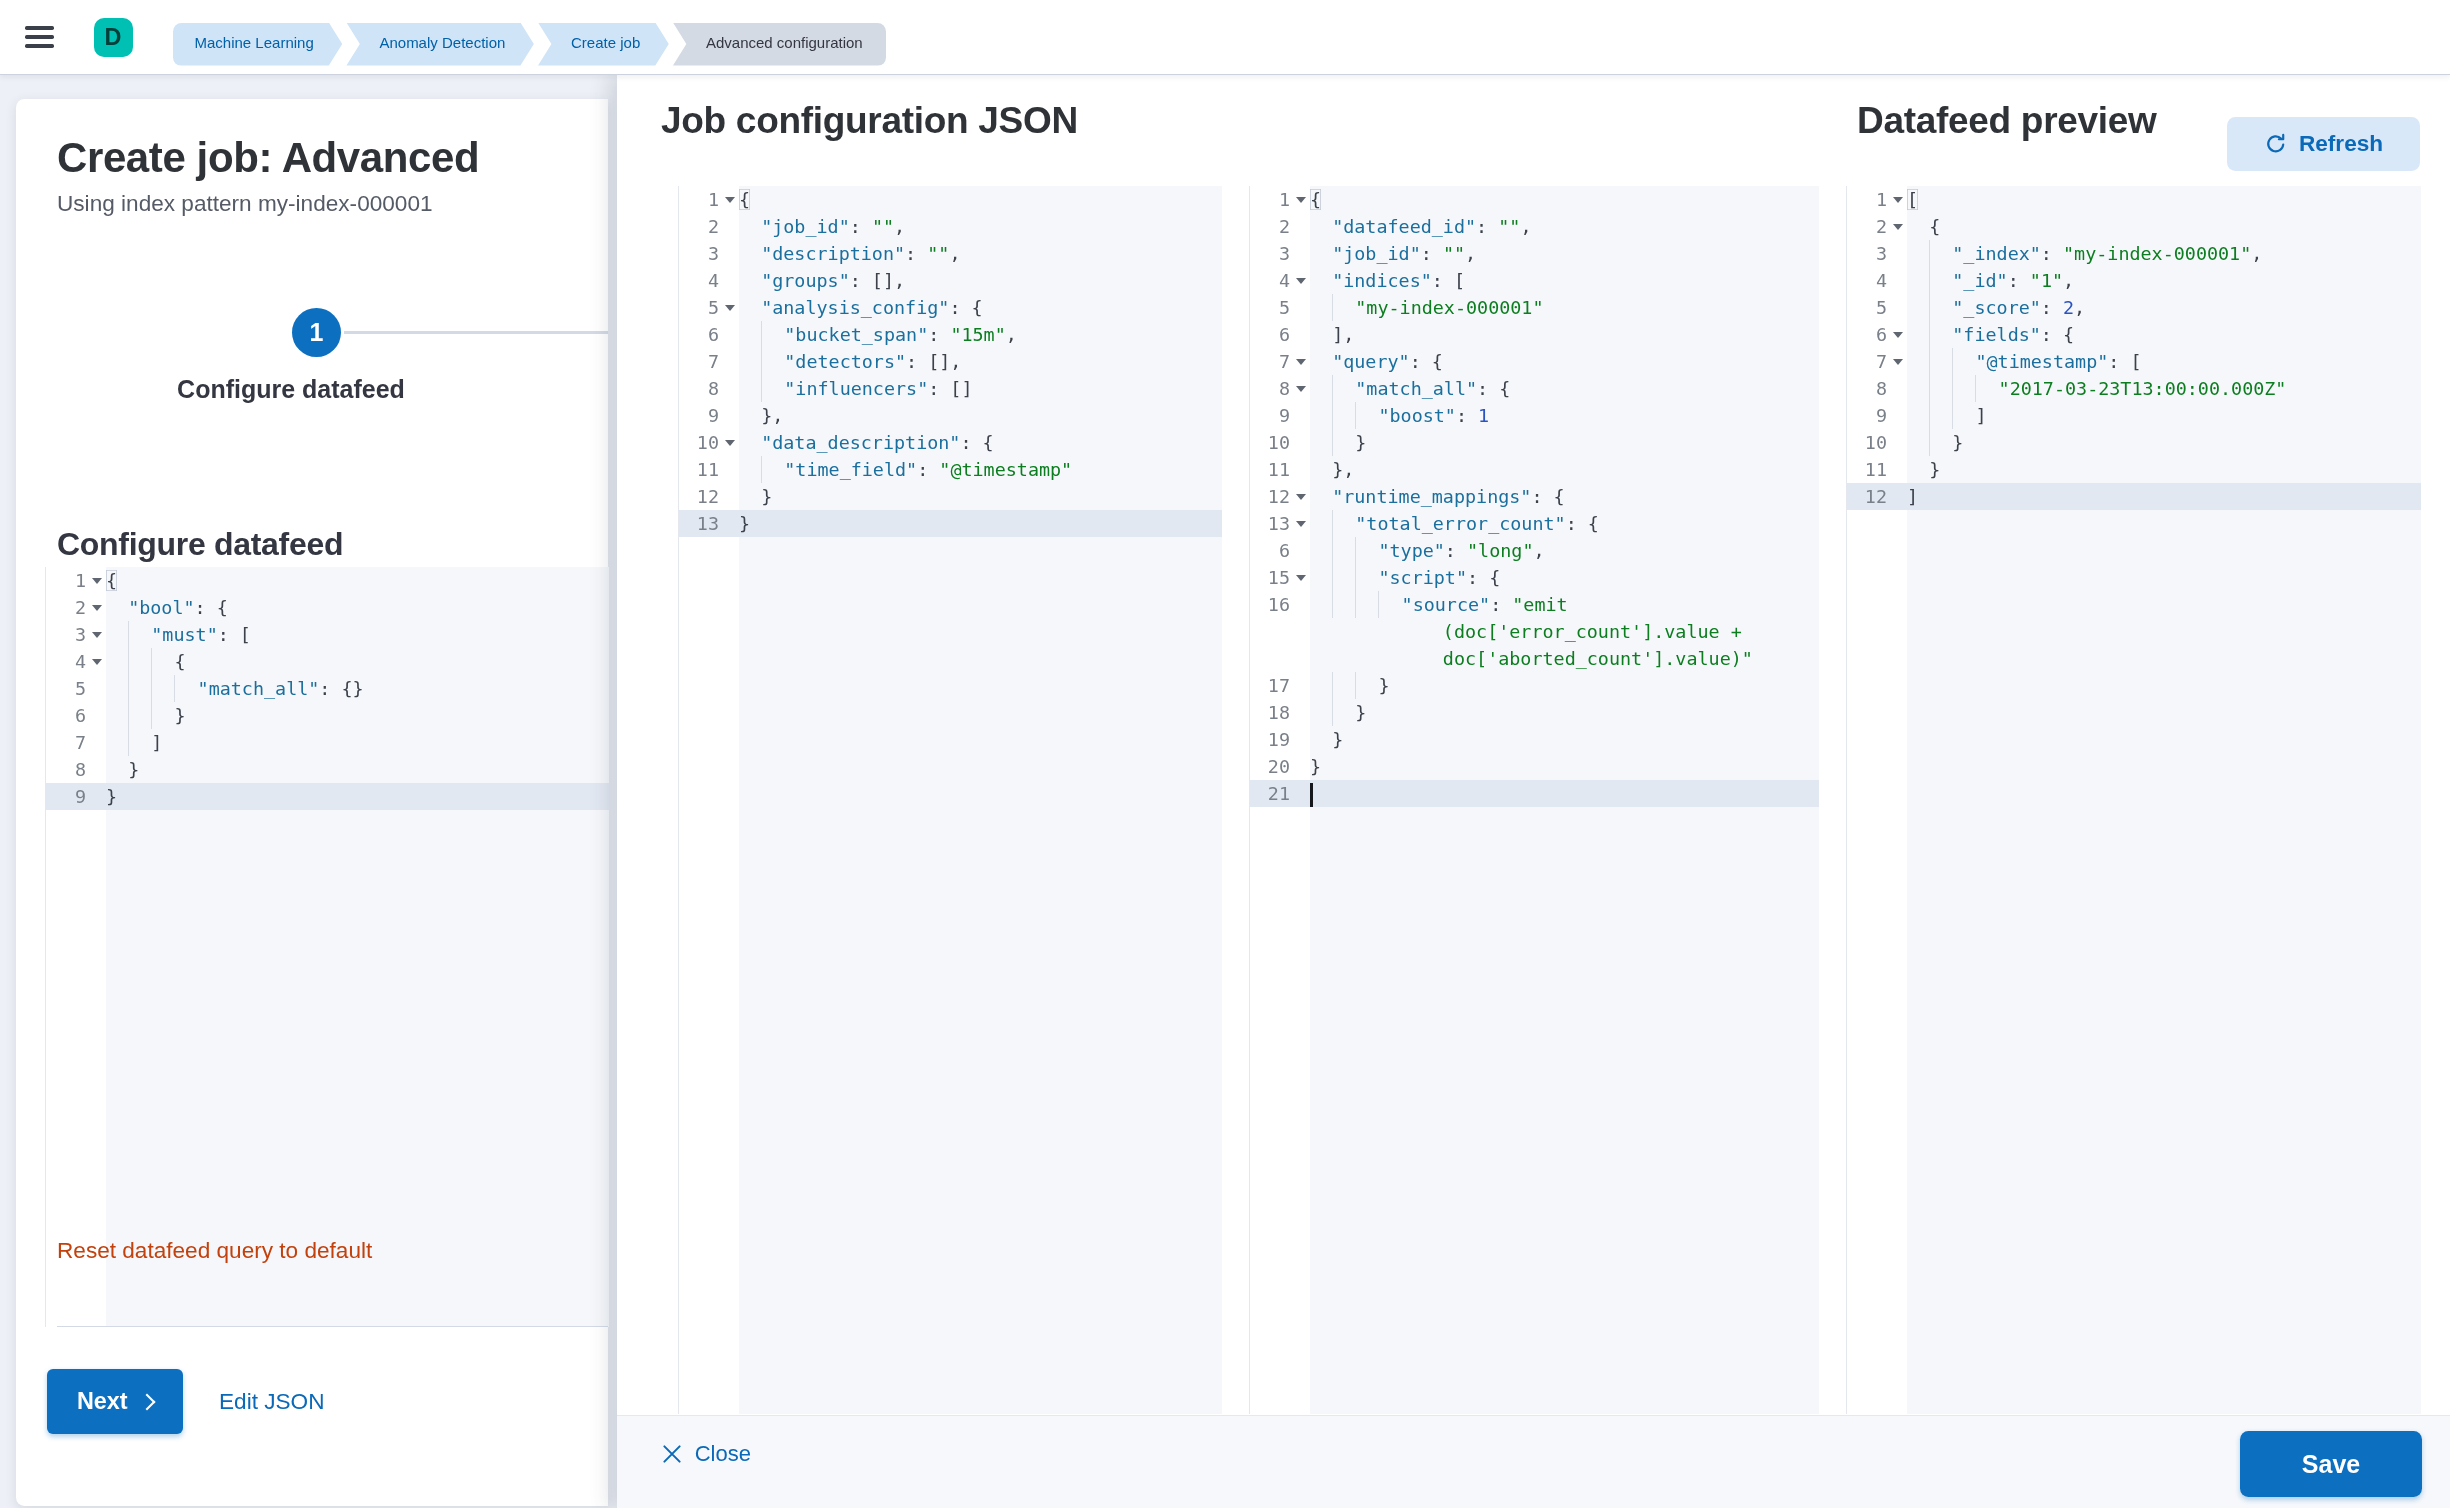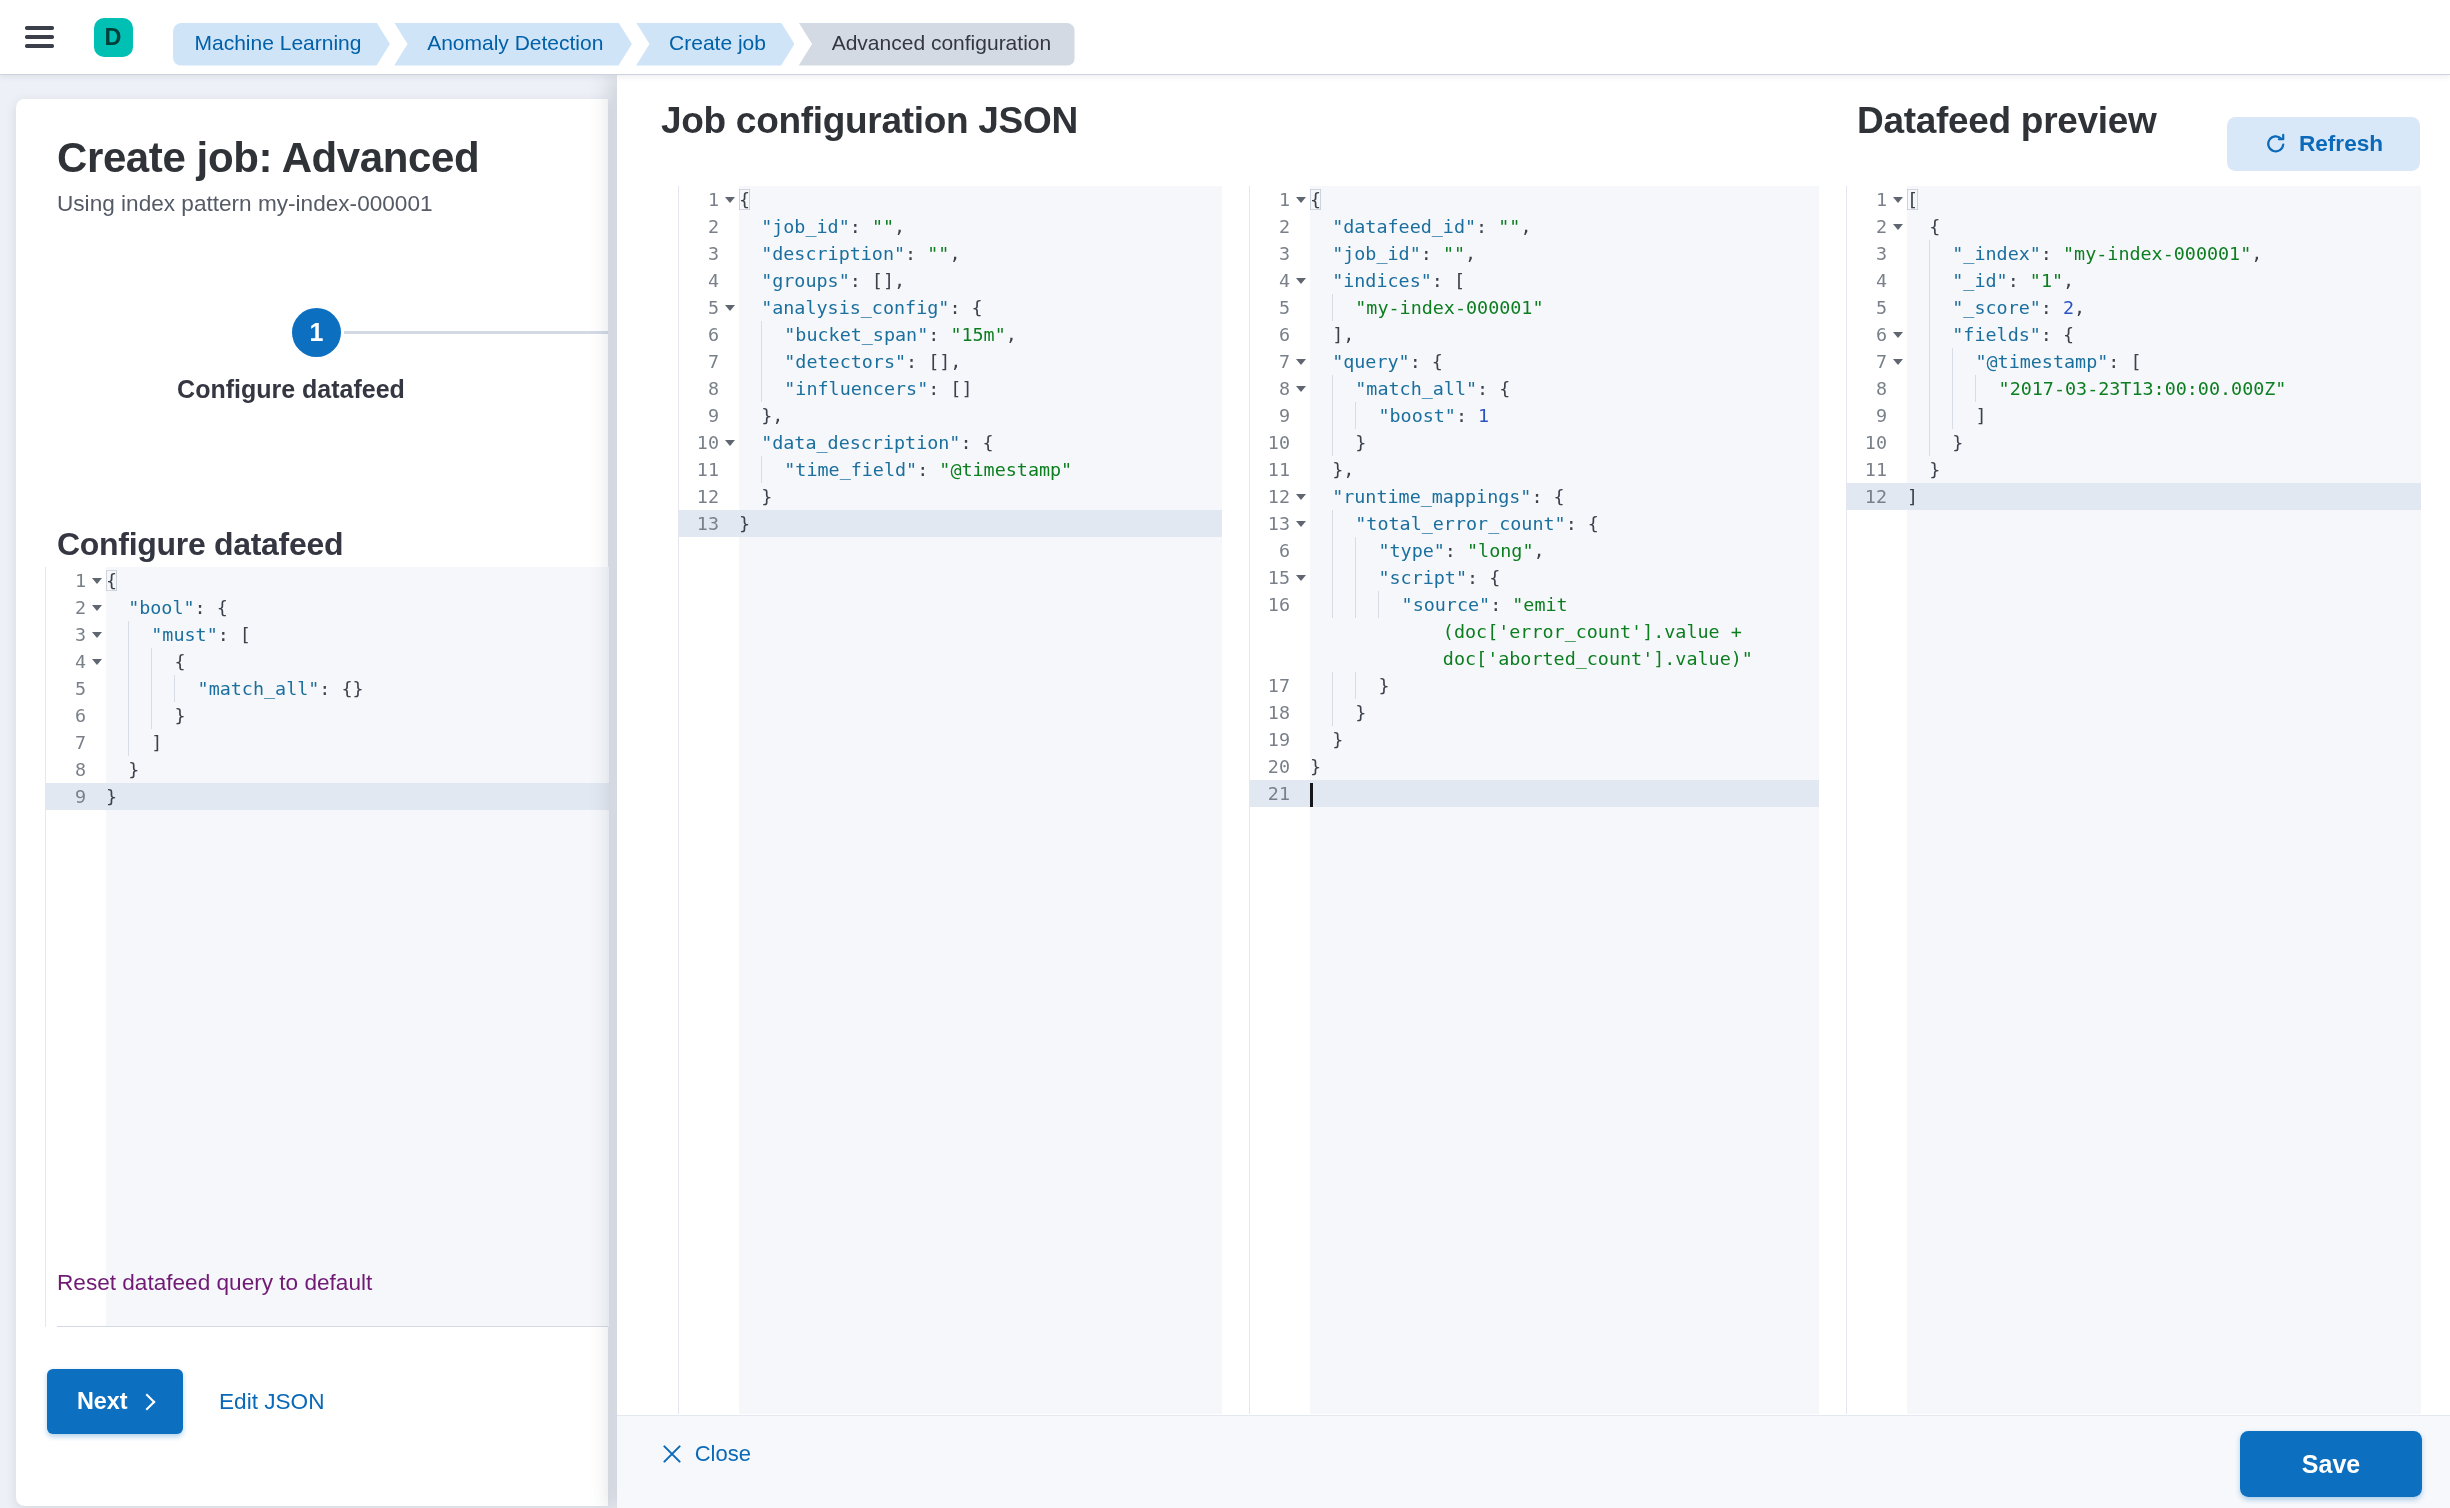--- a/index.html
+++ b/index.html
@@ -17,21 +17,21 @@
   }
   .hamburger{width:28.5px;height:22px;margin-left:25px;display:flex;flex-direction:column;justify-content:space-between;cursor:pointer;}
   .hamburger i{display:block;height:3.8px;background:#3a3f4a;border-radius:1.7px;}
   .avatar{
     width:39px;height:39px;margin-left:40px;border-radius:10px;background:#00bfb3;
     display:flex;align-items:center;justify-content:center;
     font-weight:700;font-size:23.4px;color:#00403a;
   }
   .crumbs{display:flex;align-items:center;margin-left:40px;}
   .crumb{
-    height:43px;line-height:39px;font-size:21px;font-weight:500;
+    height:43px;line-height:39px;font-size:15px;font-weight:500;
     padding:0 28.5px 0 22px;margin-right:4.2px;white-space:nowrap;
     background:#cfe4f7;color:#0060a8;cursor:pointer;margin-top:14px;
   }
   .crumb.first{
     border-radius:8.4px 0 0 8.4px;
     clip-path:polygon(0 0,calc(100% - 13.4px) 0,100% 50%,calc(100% - 13.4px) 100%,0 100%);
   }
   .crumb.mid{
     padding-left:33px;
     clip-path:polygon(0 0,calc(100% - 13.4px) 0,100% 50%,calc(100% - 13.4px) 100%,0 100%,13.4px 50%);
@@ -50,21 +50,21 @@
   .page-subtitle{position:absolute;left:41px;top:92px;font-size:22.6px;color:#555b66;}
   .step-circle{
     position:absolute;left:276px;top:209px;width:49px;height:49px;border-radius:50%;
     background:#0c6fc0;color:#fff;font-weight:600;font-size:25px;
     display:flex;align-items:center;justify-content:center;z-index:2;
   }
   .step-line{position:absolute;left:328px;top:232px;width:264px;height:2.5px;background:#d3dae6;}
   .step-label{position:absolute;left:158px;top:276px;width:234px;text-align:center;font-size:25px;font-weight:700;}
   .section-heading{position:absolute;left:41px;top:427px;font-size:32px;font-weight:700;letter-spacing:-0.3px;}
   .query-label{position:absolute;left:41px;top:515px;font-size:20px;font-weight:700;}
-  .reset-link{position:absolute;left:41px;top:1139px;font-size:22.6px;font-weight:500;color:#701a75;cursor:pointer;margin-top:32px;}
+  .reset-link{position:absolute;left:41px;top:1139px;font-size:22.6px;font-weight:500;color:#c2410c;cursor:pointer;}
   .card-divider{position:absolute;left:41px;top:1227px;width:551px;height:0.8px;background:#d3dae6;}
   .next-btn{
     position:absolute;left:31px;top:1270px;width:136px;height:65px;border-radius:6px;background:#0c6fc0;
     color:#fff;font-size:23.4px;font-weight:600;display:flex;align-items:center;justify-content:center;gap:13.4px;cursor:pointer;
     box-shadow:0 2.5px 5px rgba(12,111,192,.3);
   }
   .chev{width:10px;height:10px;border-right:2.5px solid #fff;border-top:2.5px solid #fff;transform:rotate(45deg);margin-top:0.8px;}
   .edit-json-link{position:absolute;left:203px;top:1290px;font-size:22.6px;font-weight:500;color:#0a69b8;cursor:pointer;}
   
   .flyout{

